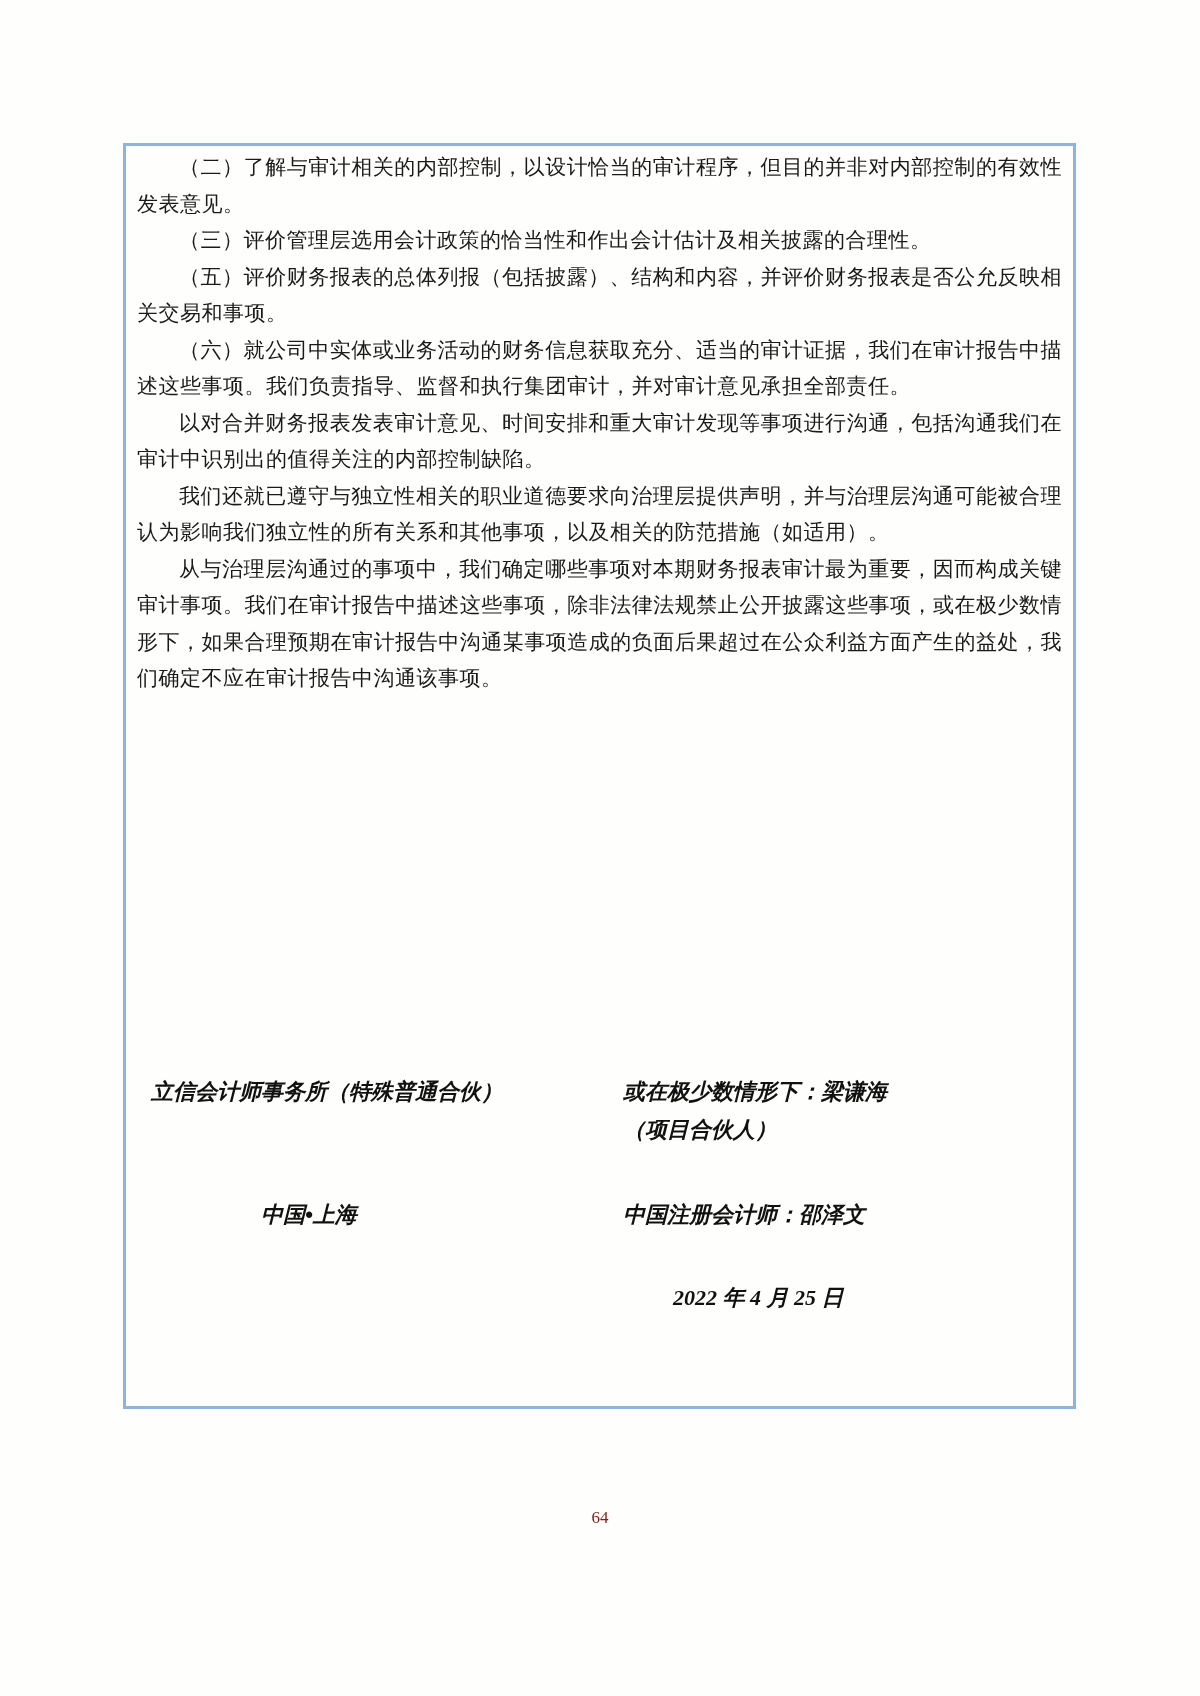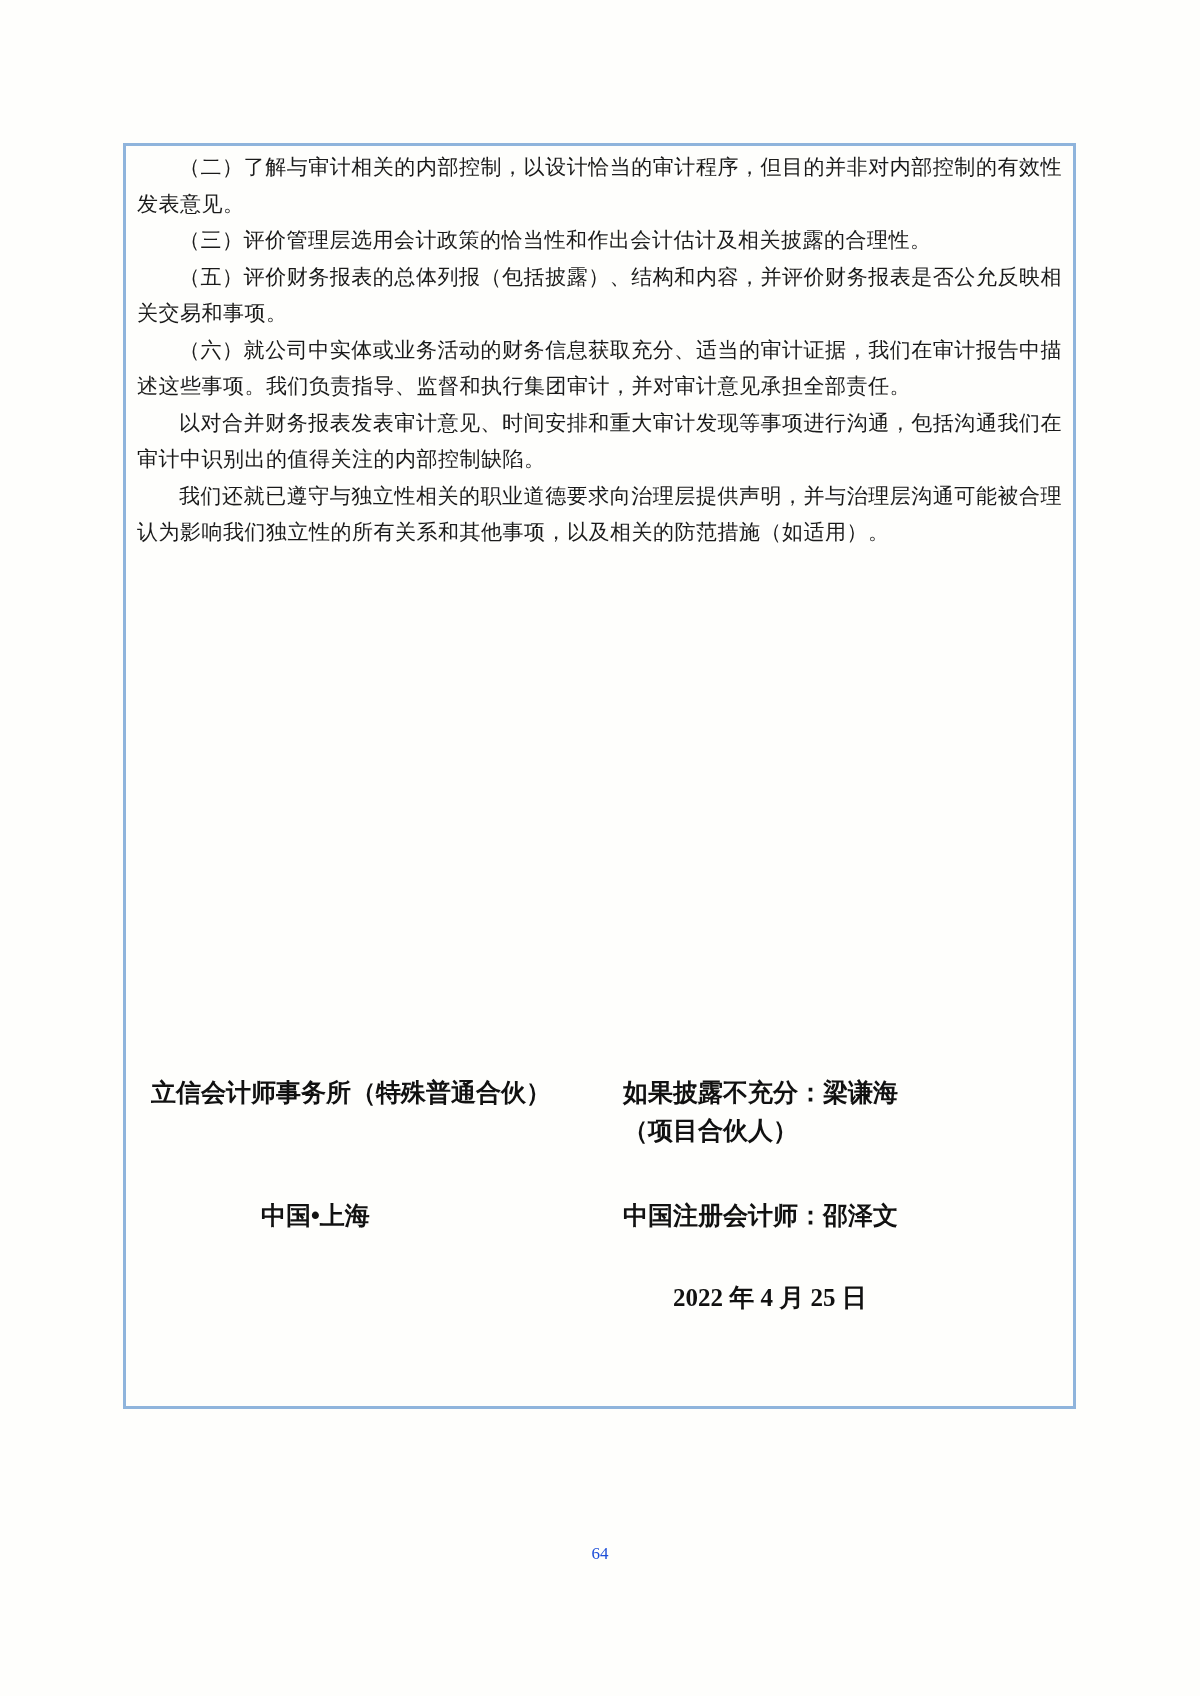--- a/index.html
+++ b/index.html
@@ -29,60 +29,62 @@
     font-size: 21px;
     line-height: 36.5px;
     text-align: justify;
     text-indent: 2em;
     letter-spacing: 0.5px;
   }
   .sig {
     position: absolute;
     font-family: "Liberation Sans", sans-serif;
     font-weight: bold;
-    font-size: 25px;
+    font-size: 22px;
     line-height: 38px;
     white-space: nowrap;
     color: #111;
+    font-style: italic;
   }
   .sig-firm   { left: 25px;  top: 927px; }
   .sig-cpa1   { left: 497px; top: 927px; }
   .sig-loc    { left: 135px; top: 1050px; }
   .sig-cpa2   { left: 497px; top: 1050px; }
   .sig-date   { left: 512px; top: 1133px; font-family: "Liberation Serif", serif; margin-left: 35px; }
   .page-number {
     position: absolute;
     left: 0;
-    top: 1544px;
+    top: 1508px;
     width: 100%;
     text-align: center;
     font-size: 17px;
     font-family: "Liberation Serif", serif;
-    color: #1d4ed8;
+    color: #7f1d1d;
   }
 </style>
 </head>
 <body>
 
 <div class="page">
   <div class="content-box">
 
     <div class="body-text">
       <p>（二）了解与审计相关的内部控制，以设计恰当的审计程序，但目的并非对内部控制的有效性发表意见。</p>
       <p>（三）评价管理层选用会计政策的恰当性和作出会计估计及相关披露的合理性。</p>
       <p>（五）评价财务报表的总体列报（包括披露）、结构和内容，并评价财务报表是否公允反映相关交易和事项。</p>
       <p>（六）就公司中实体或业务活动的财务信息获取充分、适当的审计证据，我们在审计报告中描述这些事项。我们负责指导、监督和执行集团审计，并对审计意见承担全部责任。</p>
       <p>以对合并财务报表发表审计意见、时间安排和重大审计发现等事项进行沟通，包括沟通我们在审计中识别出的值得关注的内部控制缺陷。</p>
       <p>我们还就已遵守与独立性相关的职业道德要求向治理层提供声明，并与治理层沟通可能被合理认为影响我们独立性的所有关系和其他事项，以及相关的防范措施（如适用）。</p>
+      <p>从与治理层沟通过的事项中，我们确定哪些事项对本期财务报表审计最为重要，因而构成关键审计事项。我们在审计报告中描述这些事项，除非法律法规禁止公开披露这些事项，或在极少数情形下，如果合理预期在审计报告中沟通某事项造成的负面后果超过在公众利益方面产生的益处，我们确定不应在审计报告中沟通该事项。</p>
     </div>
 
     <div class="sig sig-firm">立信会计师事务所（特殊普通合伙）</div>
 
     <div class="sig sig-cpa1">
-      <div>如果披露不充分：梁谦海</div>
+      <div>或在极少数情形下：梁谦海</div>
       <div>（项目合伙人）</div>
     </div>
 
     <div class="sig sig-loc">中国•上海</div>
 
     <div class="sig sig-cpa2">中国注册会计师：邵泽文</div>
 
     <div class="sig sig-date">2022 年 4 月 25 日</div>
 
   </div>

